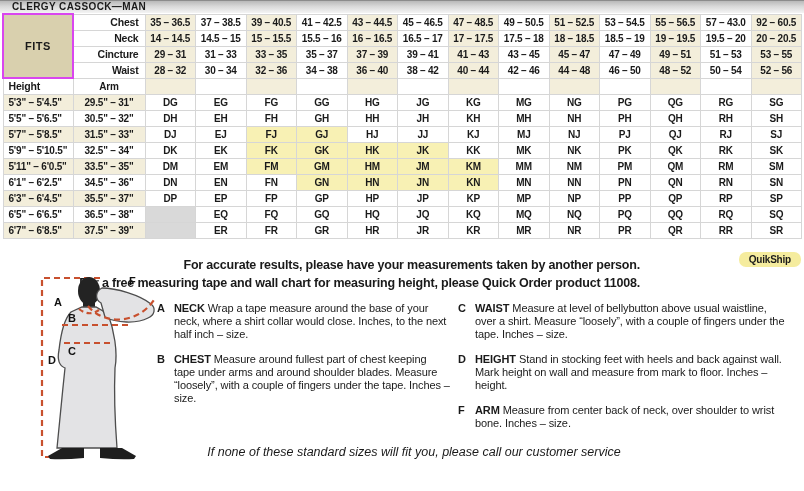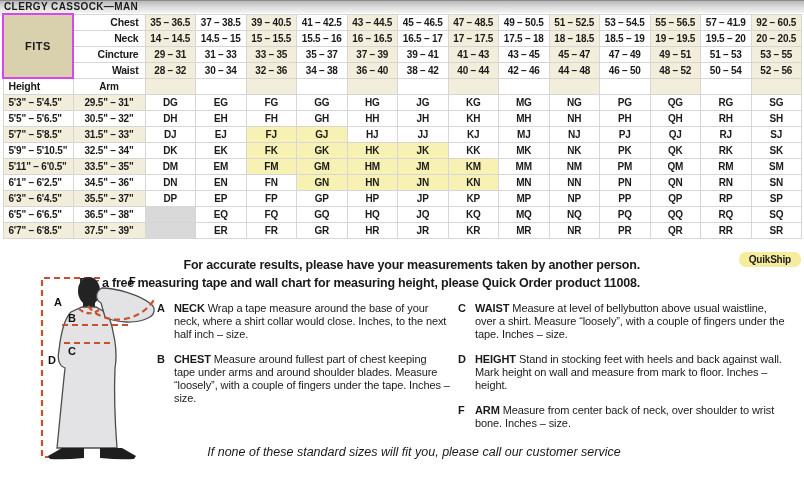--- a/index.html
+++ b/index.html
@@ -7,21 +7,21 @@
   .page {
     position:relative; width:804px; height:491px; background:#fff;
     font-family:"Liberation Sans", sans-serif; color:#1a1a1a; overflow:hidden;
   }
   
   .titlebar {
     position:absolute; top:0; left:0; width:804px; height:13px;
     background:linear-gradient(180deg,#b9b9b9 0%,#d9d9d9 45%,#f4f4f4 100%);
     border-top:1px solid #8c8c8c;
     font-size:10px; font-weight:bold; letter-spacing:.4px;
-    line-height:12px; padding-left:4px;
+    line-height:12px; padding-left:12px;
   }
   
   table.size-table {
     position:absolute; top:13px; left:2px; width:800px;
     border-collapse:collapse; table-layout:fixed;
   }
   .size-table td {
     border:1px solid #d6d6d6; height:16px; padding:0 2px;
     font-size:10px; font-weight:bold; text-align:center;
     letter-spacing:-0.2px; white-space:nowrap; overflow:hidden;
@@ -85,21 +85,21 @@
           <td>37 – 38.5</td>
           <td class="stripe">39 – 40.5</td>
           <td>41 – 42.5</td>
           <td class="stripe">43 – 44.5</td>
           <td>45 – 46.5</td>
           <td class="stripe">47 – 48.5</td>
           <td>49 – 50.5</td>
           <td class="stripe">51 – 52.5</td>
           <td>53 – 54.5</td>
           <td class="stripe">55 – 56.5</td>
-          <td>57 – 41.9</td>
+          <td>57 – 43.0</td>
           <td class="stripe">92 – 60.5</td>
         </tr>
         <tr>
           <td class="m-label">Neck</td>
           <td class="stripe">14 – 14.5</td>
           <td>14.5 – 15</td>
           <td class="stripe">15 – 15.5</td>
           <td>15.5 – 16</td>
           <td class="stripe">16 – 16.5</td>
           <td>16.5 – 17</td>

